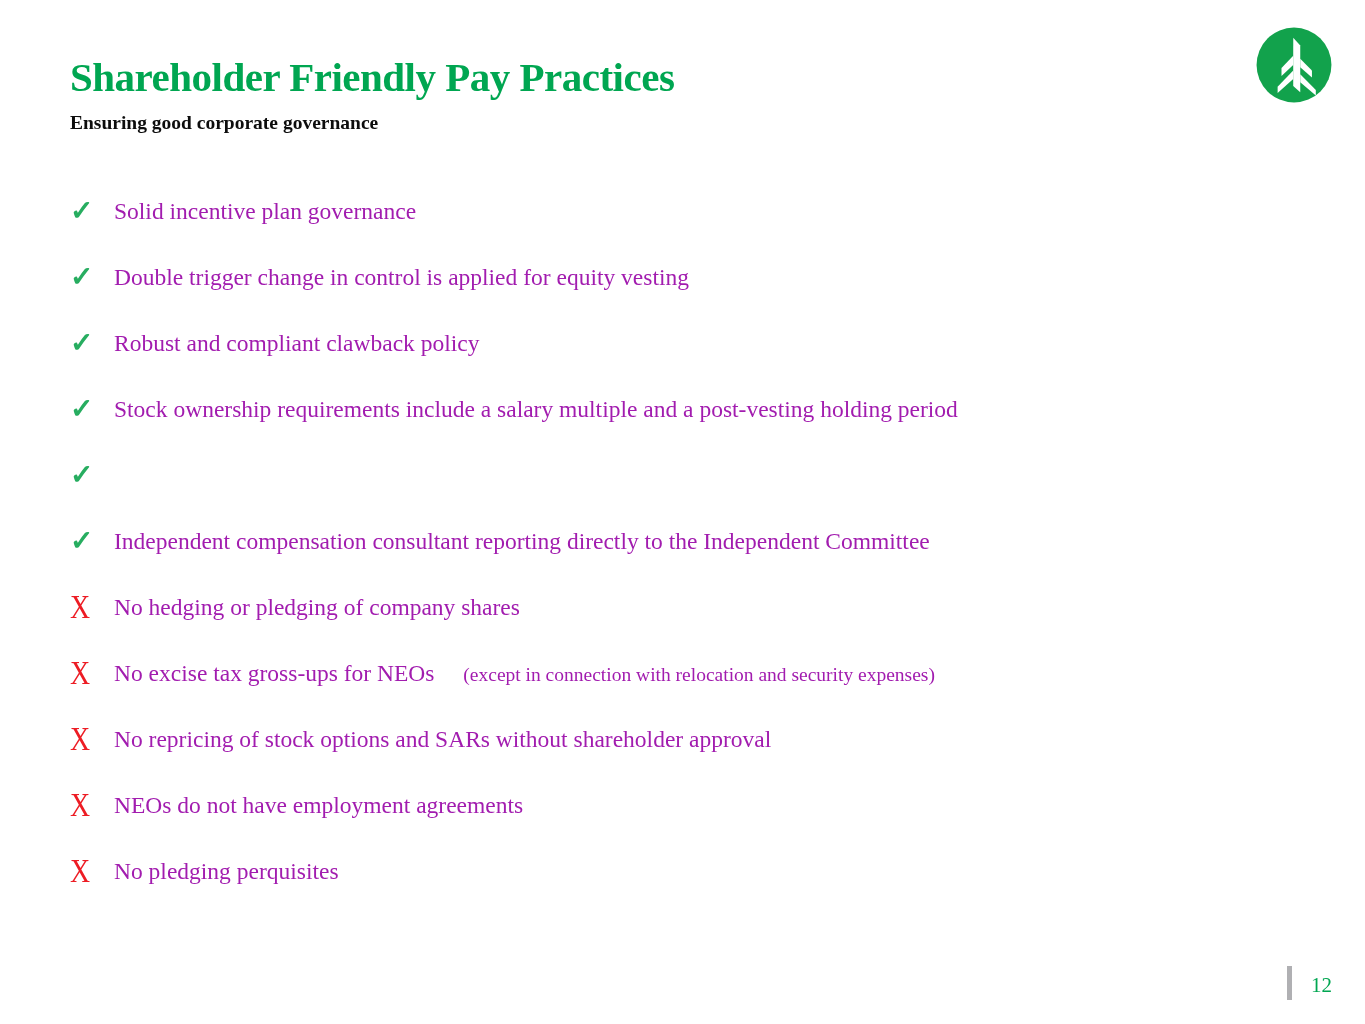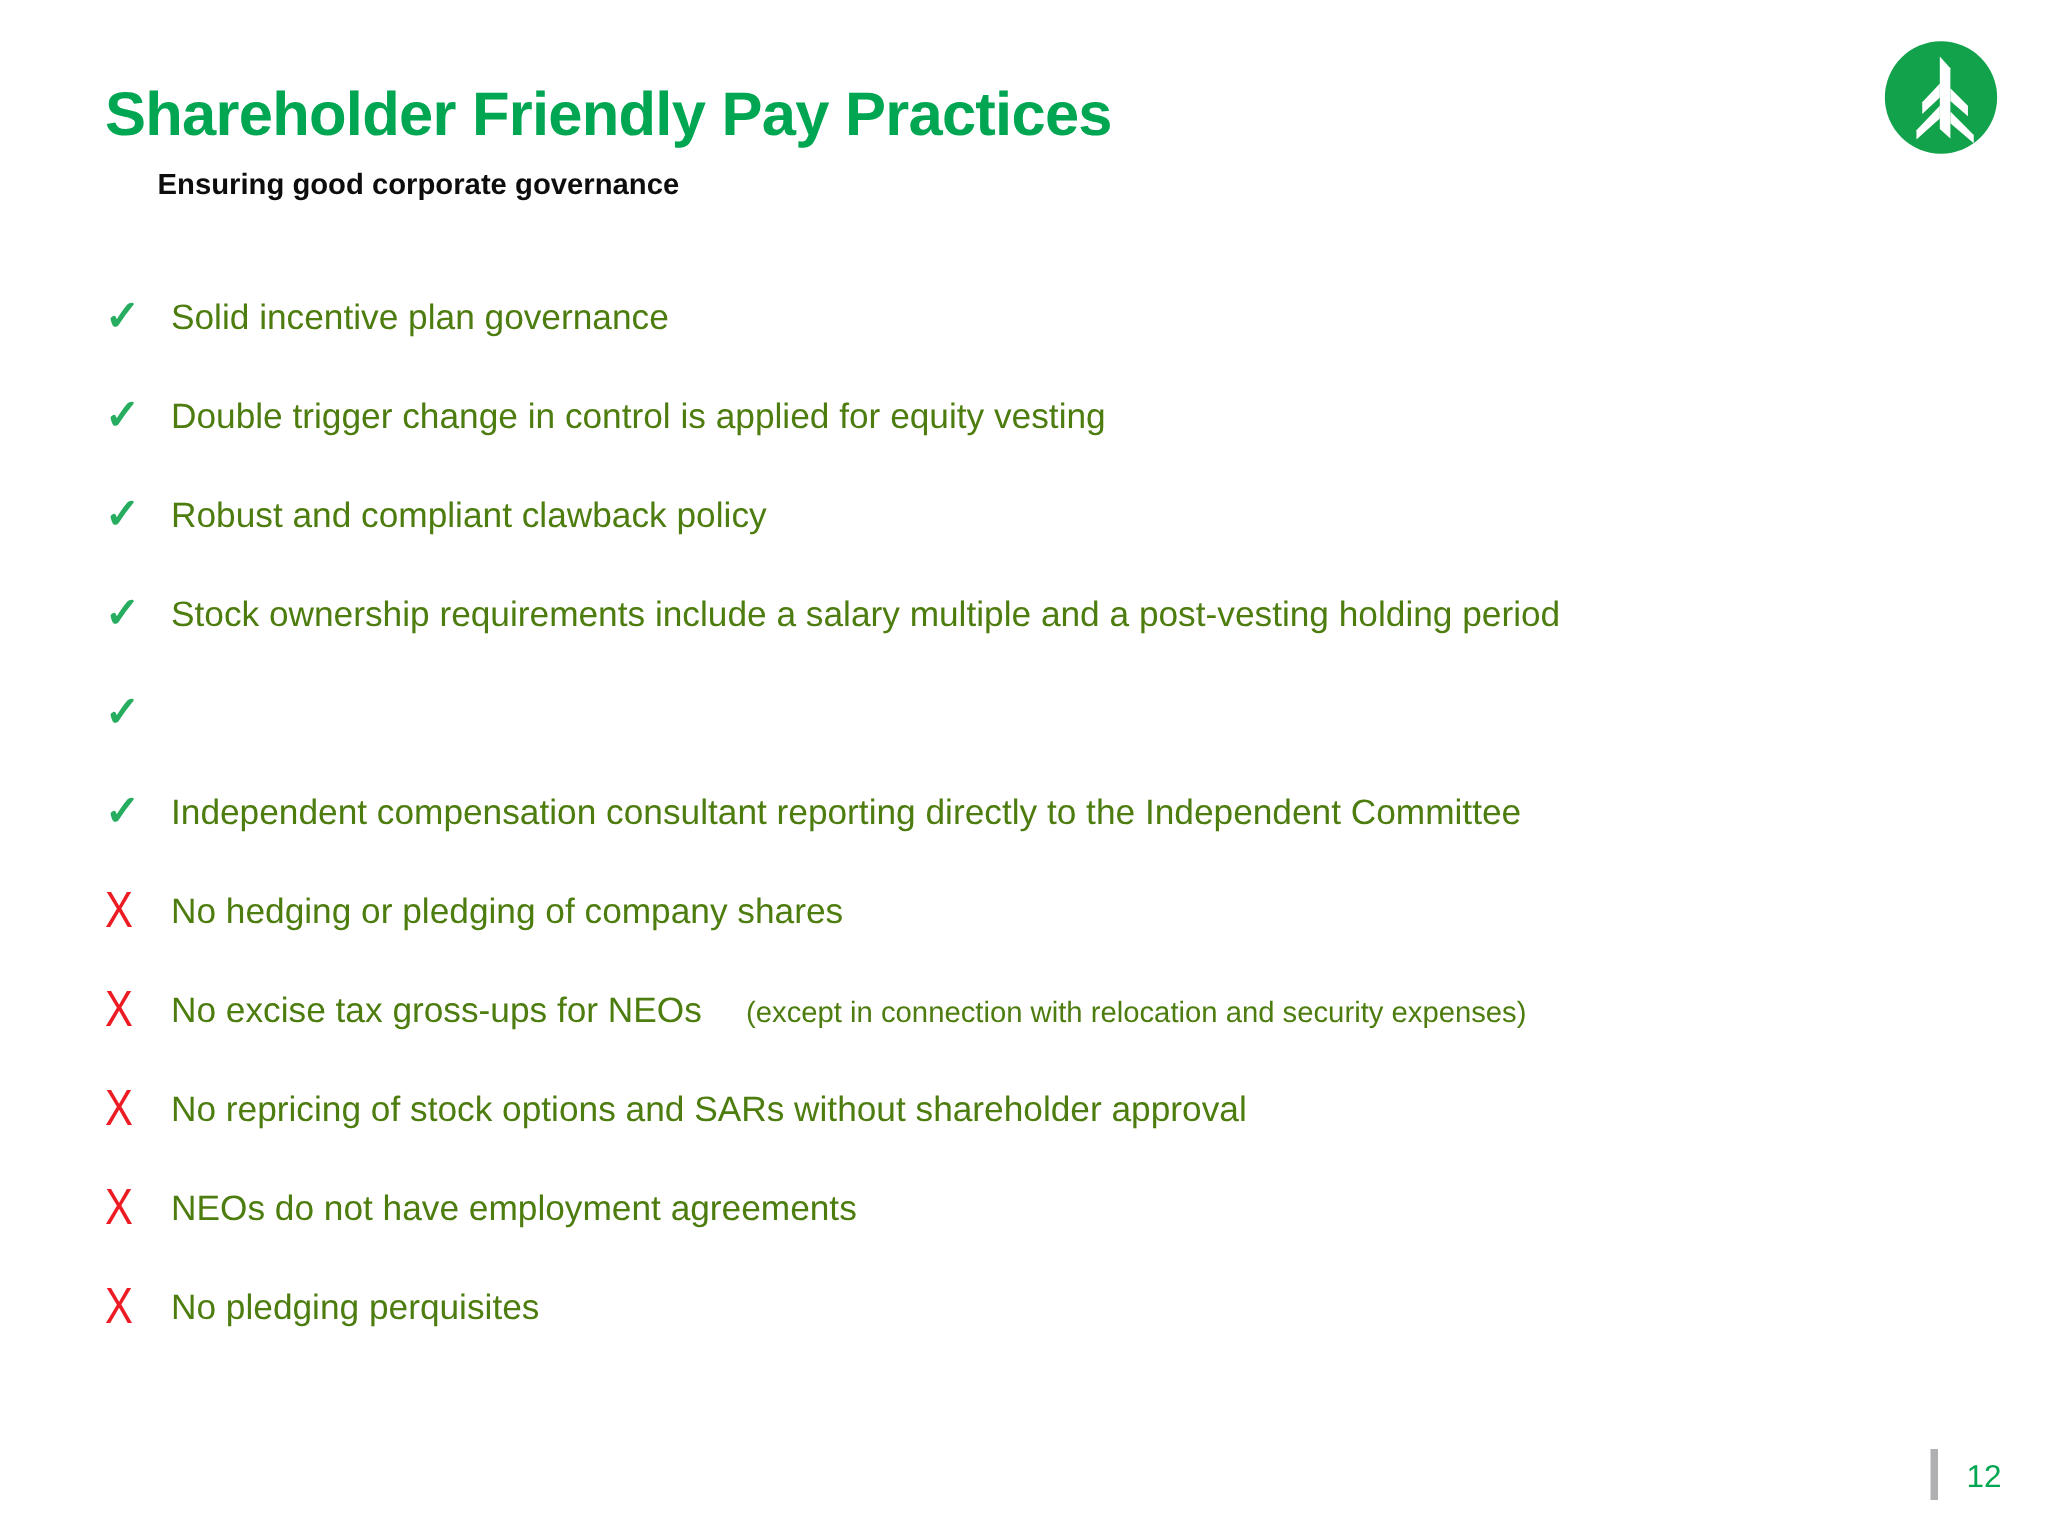--- a/index.html
+++ b/index.html
@@ -2,42 +2,41 @@
 <html><head>
 <meta charset="utf-8">
 <style>
   * { margin: 0; padding: 0; box-sizing: border-box; }
   html, body { background: #ffffff; }
   .slide {
     position: relative;
     width: 1365px;
     height: 1024px;
     background: #ffffff;
-    font-family: Liberation Sans, sans-serif;
+    font-family: Liberation Serif, serif;
     overflow: hidden;
   }
   .title {
     position: absolute;
     left: 70px;
     top: 53px;
     font-size: 41px;
     font-weight: bold;
     letter-spacing: -0.5px;
     color: #00A651;
     white-space: nowrap;
   }
   .subtitle {
     position: absolute;
     left: 70px;
     top: 112px;
     font-size: 19.5px;
     font-weight: bold;
     color: #0d0d0d;
     white-space: nowrap;
-    margin-left: 35px;
   }
   .logo {
     position: absolute;
     left: 1255px;
     top: 26px;
     width: 78px;
     height: 78px;
   }
   .list {
     position: absolute;
@@ -66,21 +65,21 @@
   }
   .bullet.x {
     font-size: 34px;
     font-weight: 400;
     color: #ED1C24;
     transform: scaleX(0.82);
     transform-origin: left center;
   }
   .item-text {
     font-size: 23.5px;
-    color: #4d7c0f;
+    color: #a21caf;
     white-space: nowrap;
   }
   .item-text .small {
     font-size: 19.5px;
     margin-left: 24px;
   }
   .footer-divider {
     position: absolute;
     left: 1287px;
     top: 966px;

